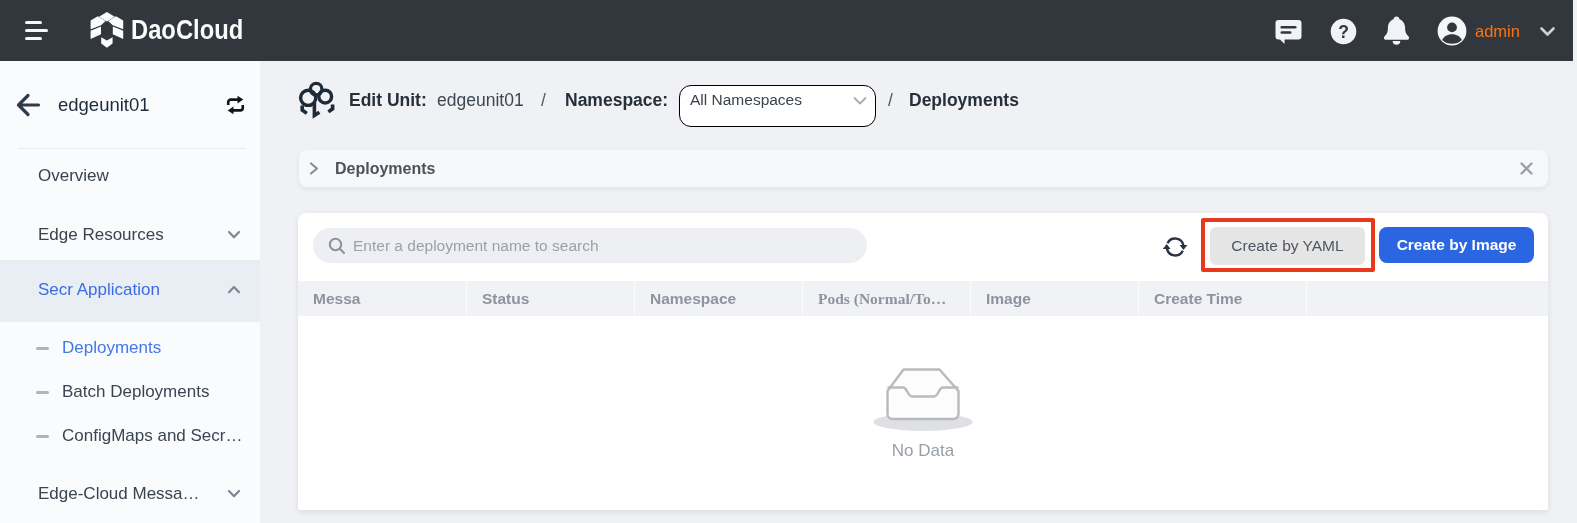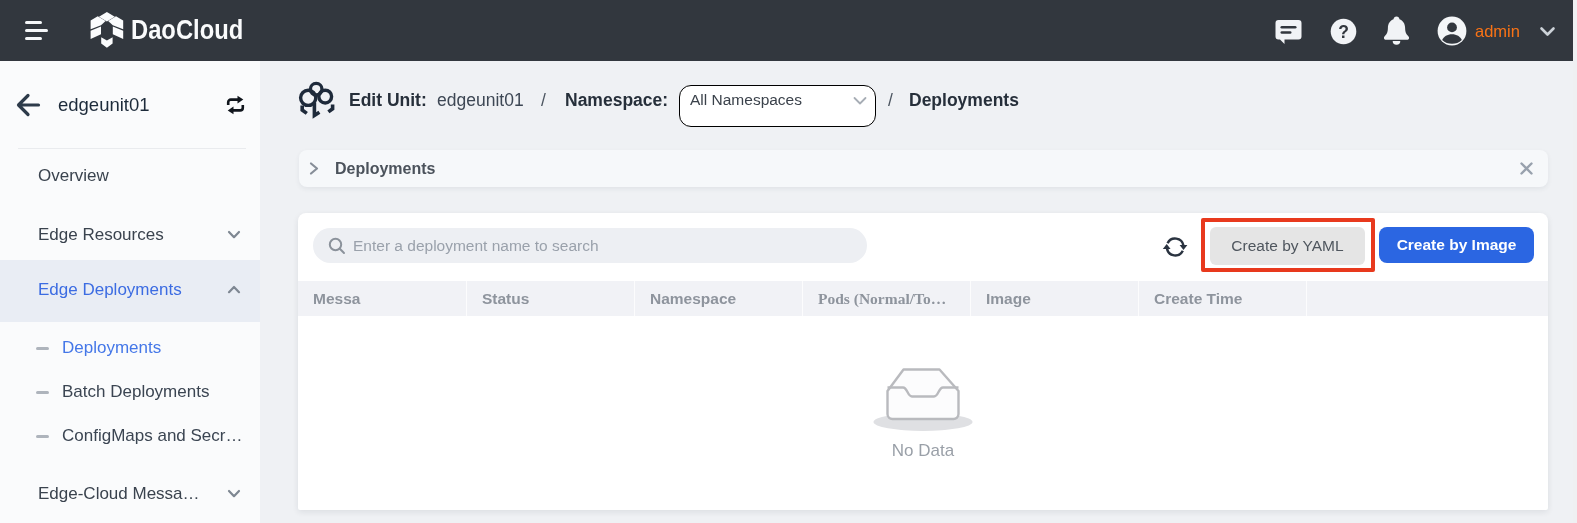--- a/index.html
+++ b/index.html
@@ -103,21 +103,21 @@
     <polygon points="8.5,11.6 2.7,15.4 8.5,19.2" fill="#10151c"></polygon>
   </svg>
   <div id="sidediv"></div>
 
   <div class="mitem" style="top:103px;">Overview</div>
   <div class="mitem" style="top:162px;">Edge Resources</div>
   <svg class="chev" style="left:227px;top:169px;" width="14" height="10" viewBox="0 0 14 10">
     <polyline points="2,2 7,7.2 12,2" fill="none" stroke="#7e8792" stroke-width="2.2" stroke-linecap="round" stroke-linejoin="round"></polyline>
   </svg>
   <div id="hl"></div>
-  <div class="mitem" style="top:217px;color:#3c6ce2;">Edge Deployments</div>
+  <div class="mitem" style="top:217px;color:#3c6ce2;">Secr Application</div>
   <svg class="chev" style="left:227px;top:224px;" width="14" height="10" viewBox="0 0 14 10">
     <polyline points="2,7.2 7,2 12,7.2" fill="none" stroke="#7e8792" stroke-width="2.2" stroke-linecap="round" stroke-linejoin="round"></polyline>
   </svg>
   <div class="dash" style="top:286px;"></div>
   <div class="sitem" style="top:275px;color:#4477e8;">Deployments</div>
   <div class="dash" style="top:330px;"></div>
   <div class="sitem" style="top:319px;">Batch Deployments</div>
   <div class="dash" style="top:374px;"></div>
   <div class="sitem" style="top:363px;">ConfigMaps and Secr…</div>
   <div class="mitem" style="top:421px;">Edge-Cloud Messa…</div>

